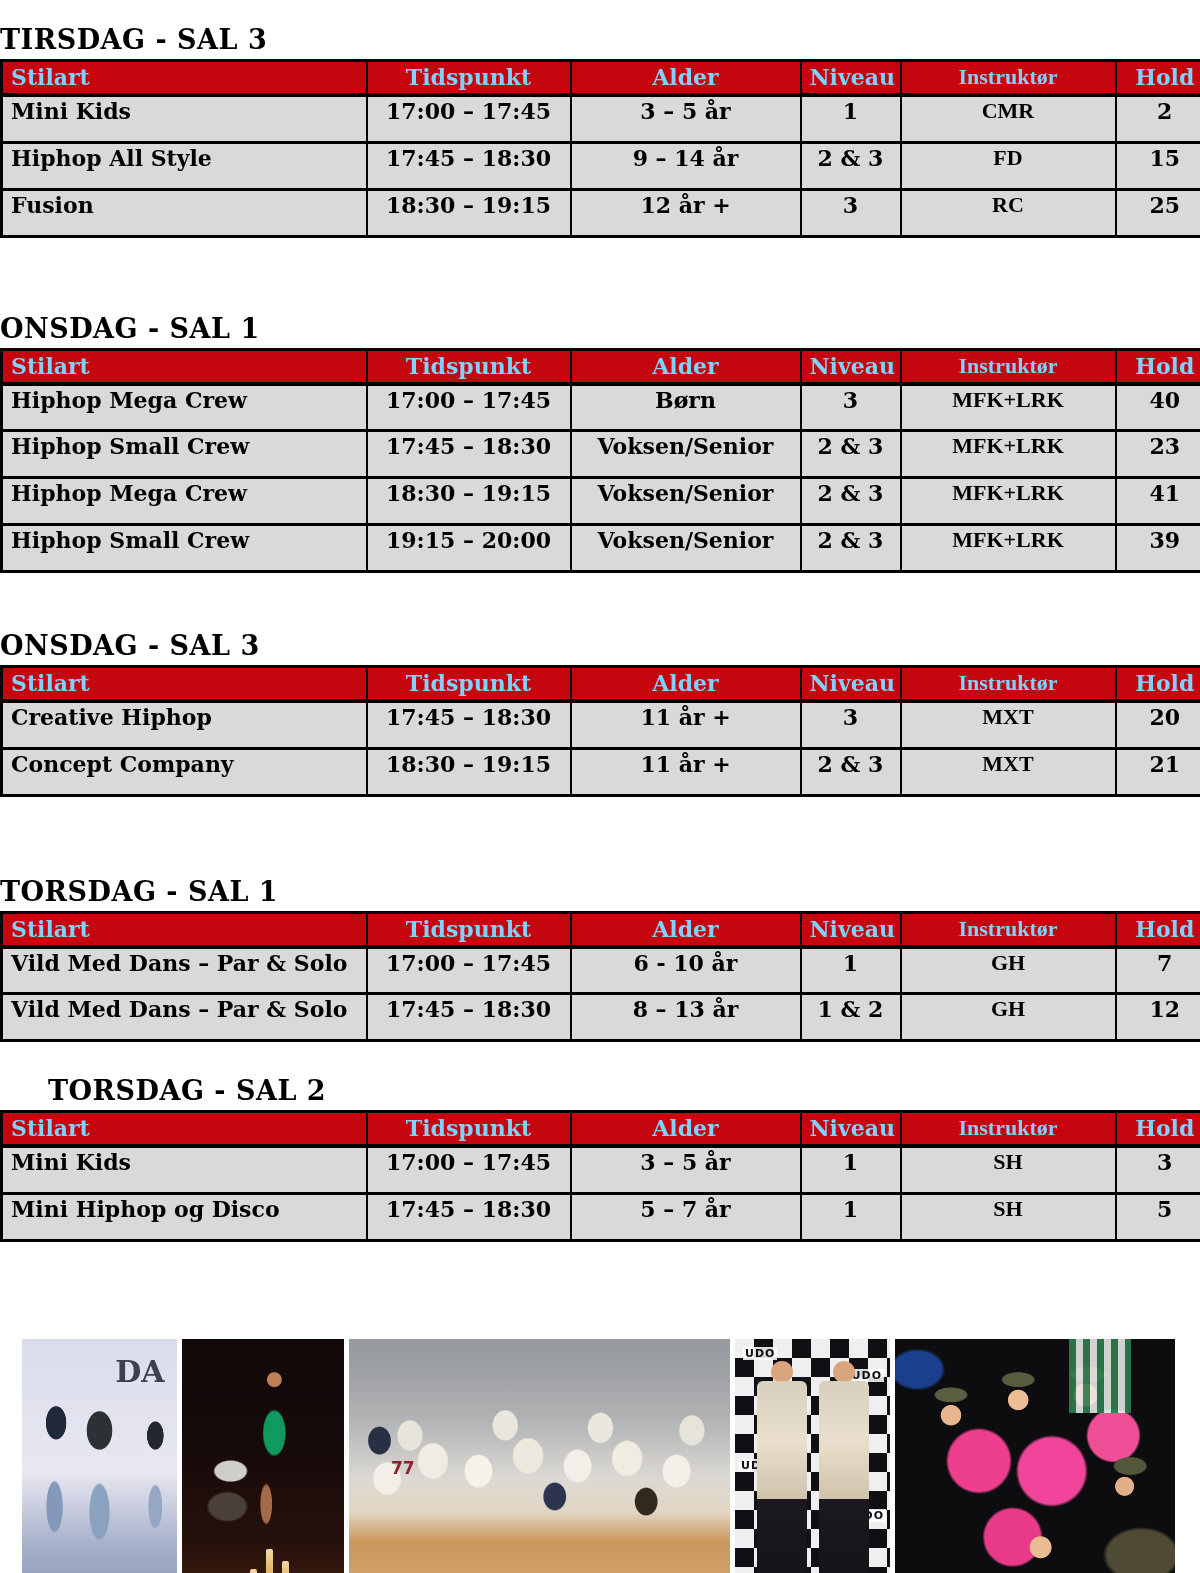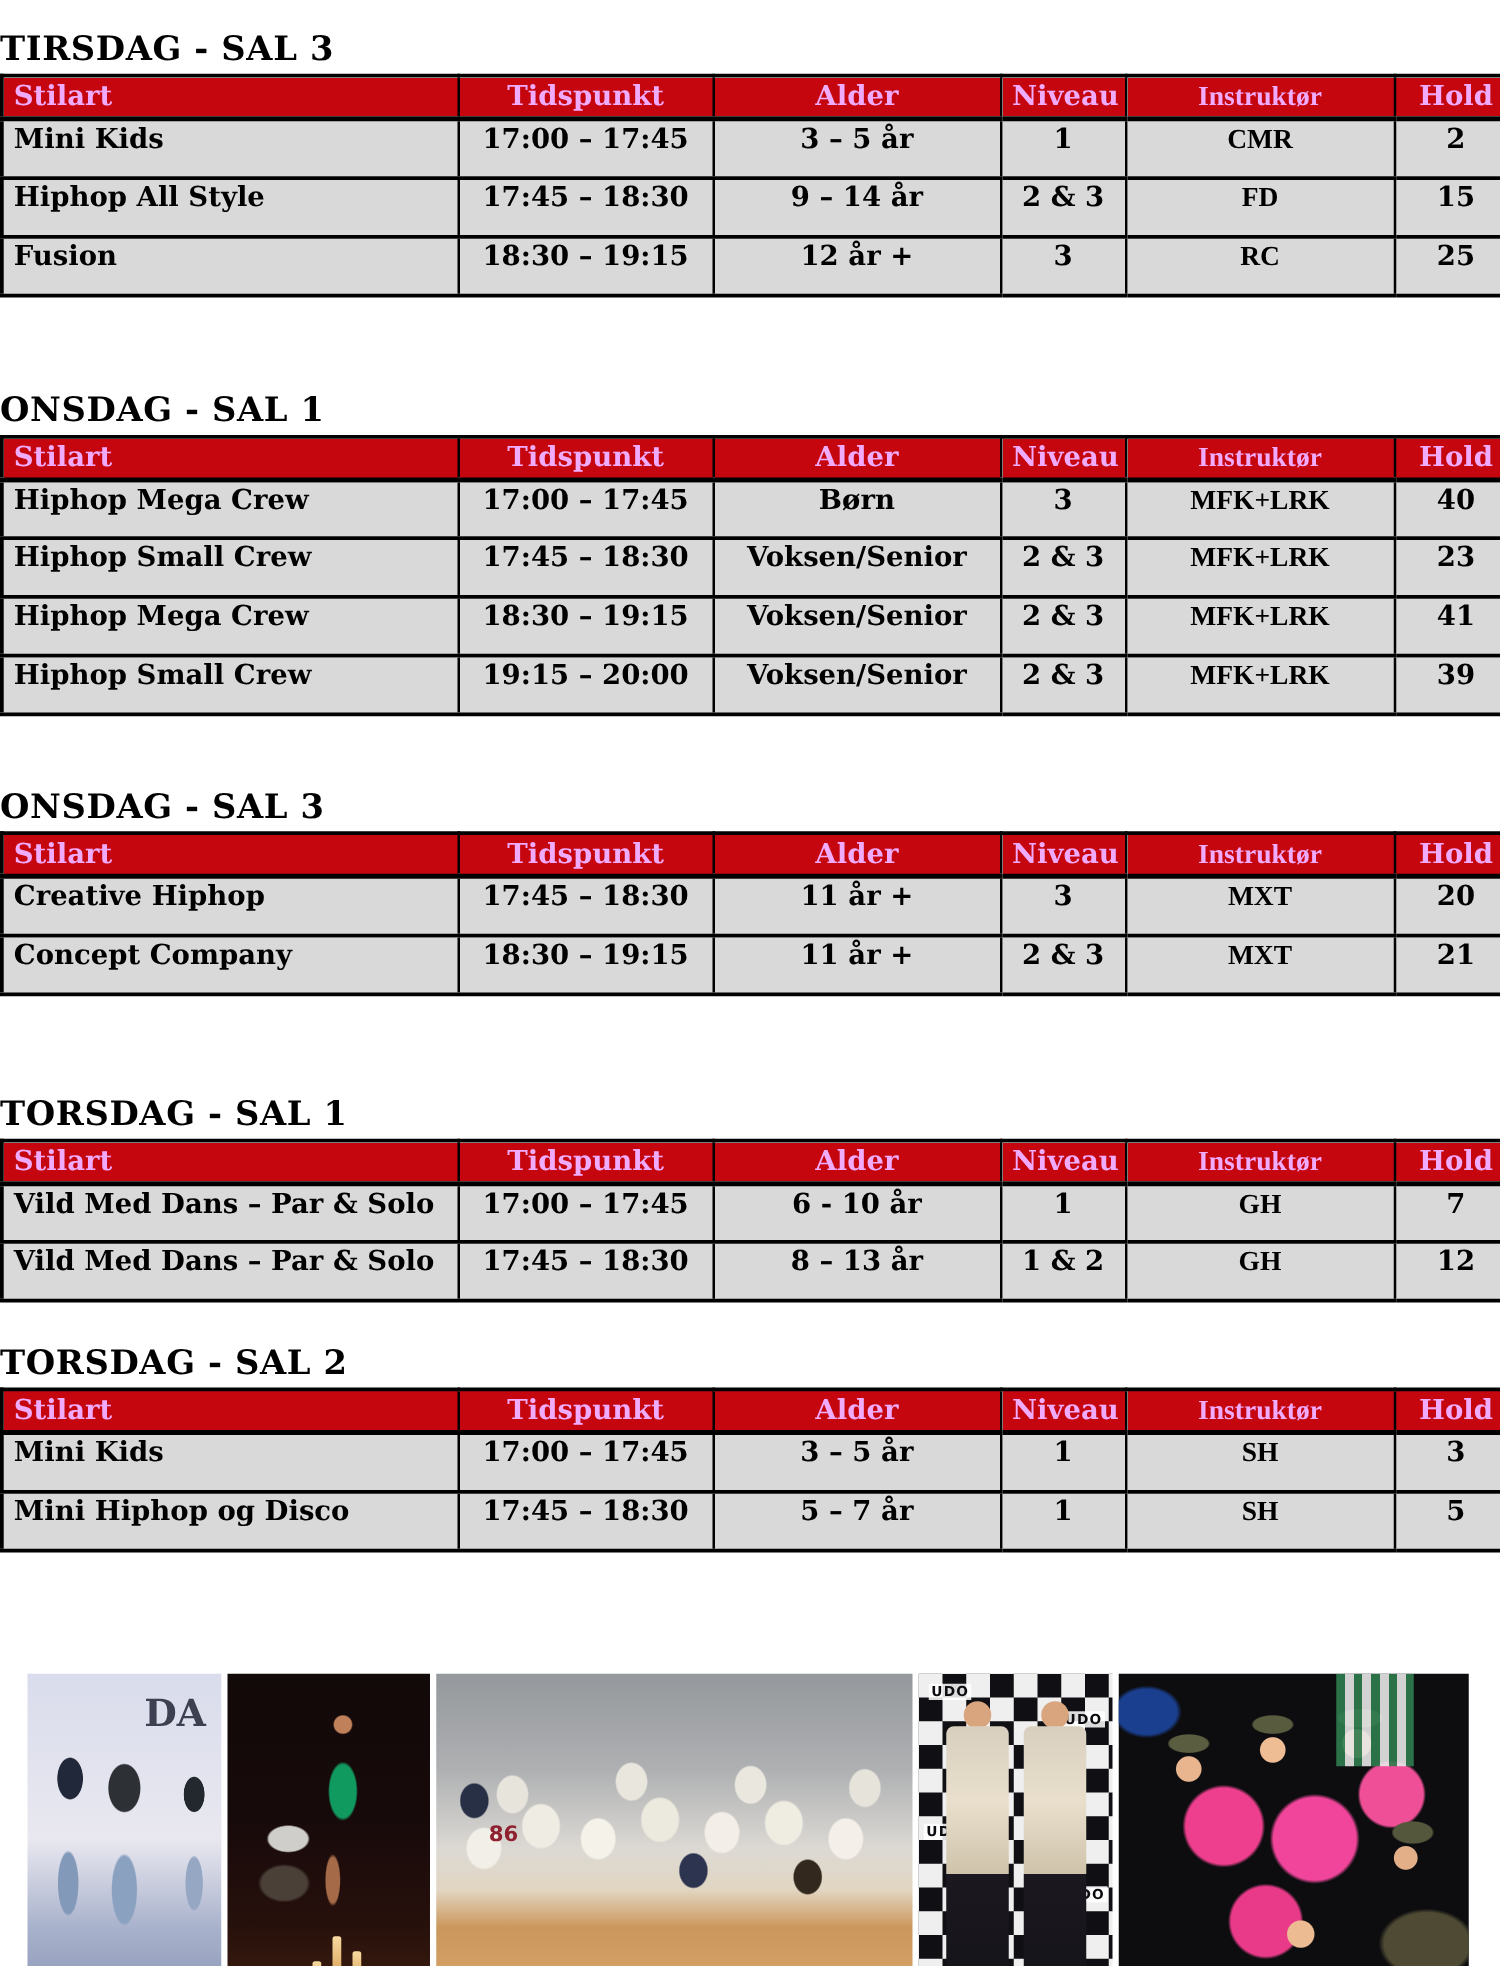--- a/index.html
+++ b/index.html
@@ -16,37 +16,37 @@
     font-weight: bold;
     font-size: 27px;
     line-height: 30px;
     letter-spacing: 0.5px;
     margin: 0;
   }
   .mt-1 { margin-top: 25px; }
   .mt-2 { margin-top: 76px; }
   .mt-3 { margin-top: 58px; }
   .mt-4 { margin-top: 80px; }
-  .mt-5 { margin-top: 34px; }
+  .mt-5 { margin-top: 34px; padding-left: 48px; }
 
   table.schedule {
     border-collapse: collapse;
     table-layout: fixed;
     width: 1144px;
     margin: 4px auto 0 auto;
     border: 3px solid #000;
   }
   .schedule th, .schedule td {
     font-weight: bold;
     overflow: hidden;
     white-space: nowrap;
   }
   .schedule th {
     background: #c5060f;
-    color: #f0abfc;
+    color: #7dd3fc;
     font-size: 22px;
     height: 32px;
     padding: 2px 8px 3px 8px;
     border-left: 2px solid #000;
     border-right: 2px solid #000;
     border-top: 2px solid #000;
     border-bottom: 4px solid #000;
     text-align: center;
   }
   .schedule td {
@@ -388,21 +388,21 @@
   <div class="photo-strip">
     <div class="photo p1">
       <span class="photo-letters">DA</span>
     </div>
     <div class="photo p2">
       <span class="candle c1"></span>
       <span class="candle c2"></span>
       <span class="candle c3"></span>
     </div>
     <div class="photo p3">
-      <span class="jersey-number">86</span>
+      <span class="jersey-number">77</span>
     </div>
     <div class="photo p4">
       <span class="udo-text u1">UDO</span>
       <span class="udo-text u2">UDO</span>
       <span class="udo-text u3">UDO</span>
       <span class="udo-text u4">UDO</span>
       <span class="fig f1"></span>
       <span class="fig f2"></span>
 
     </div>

